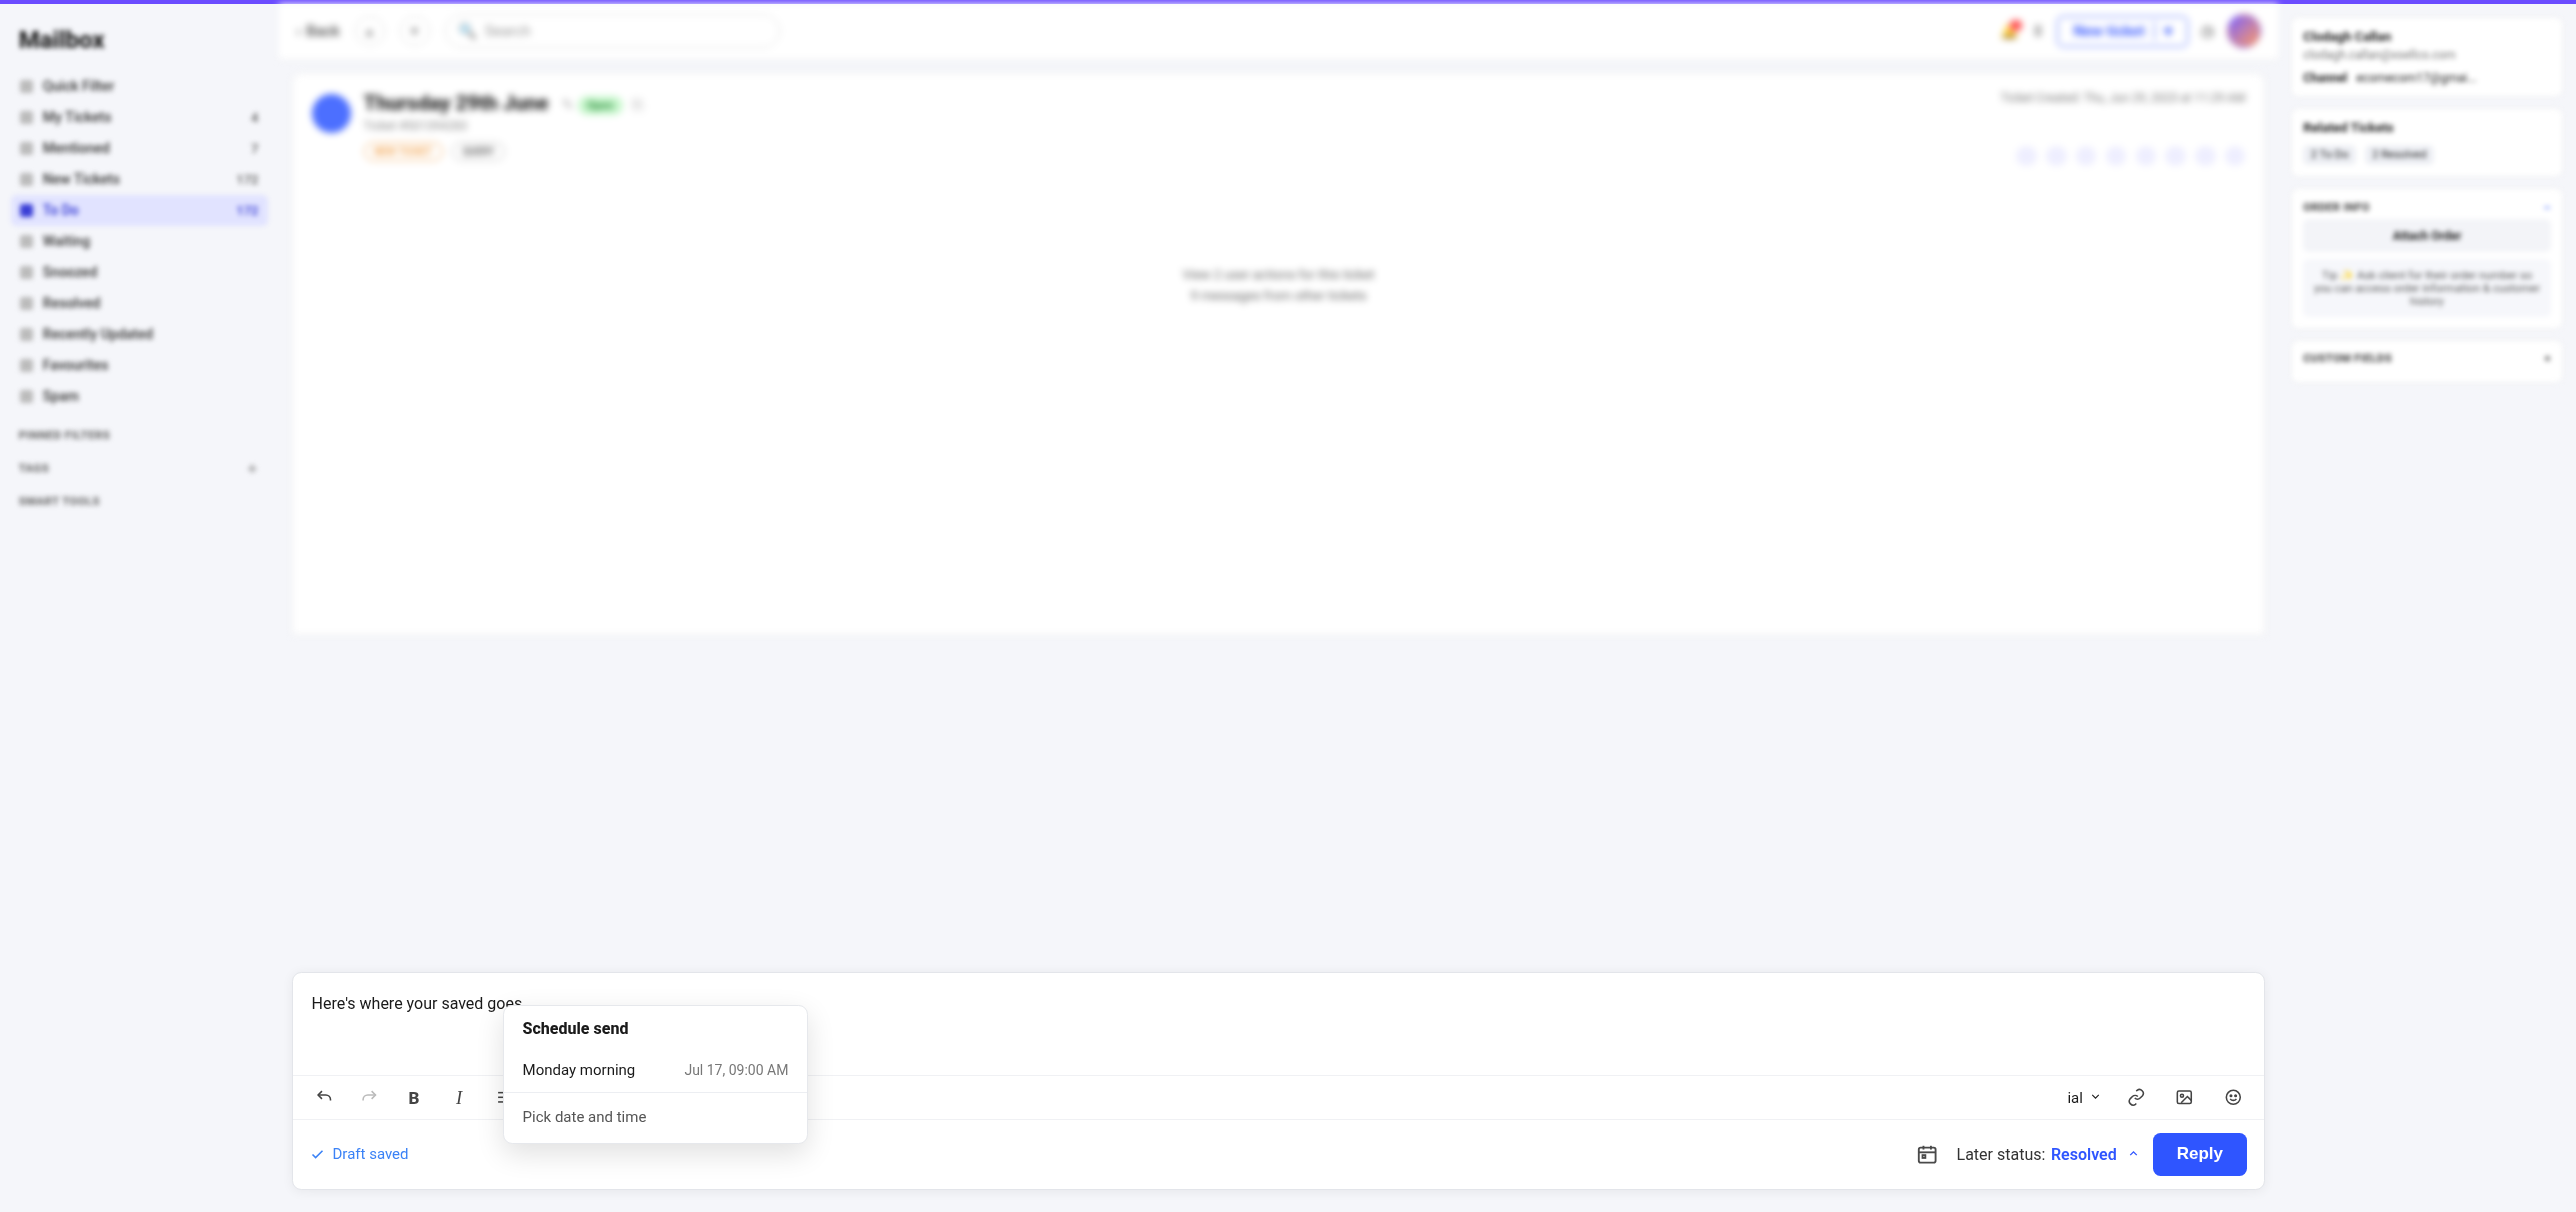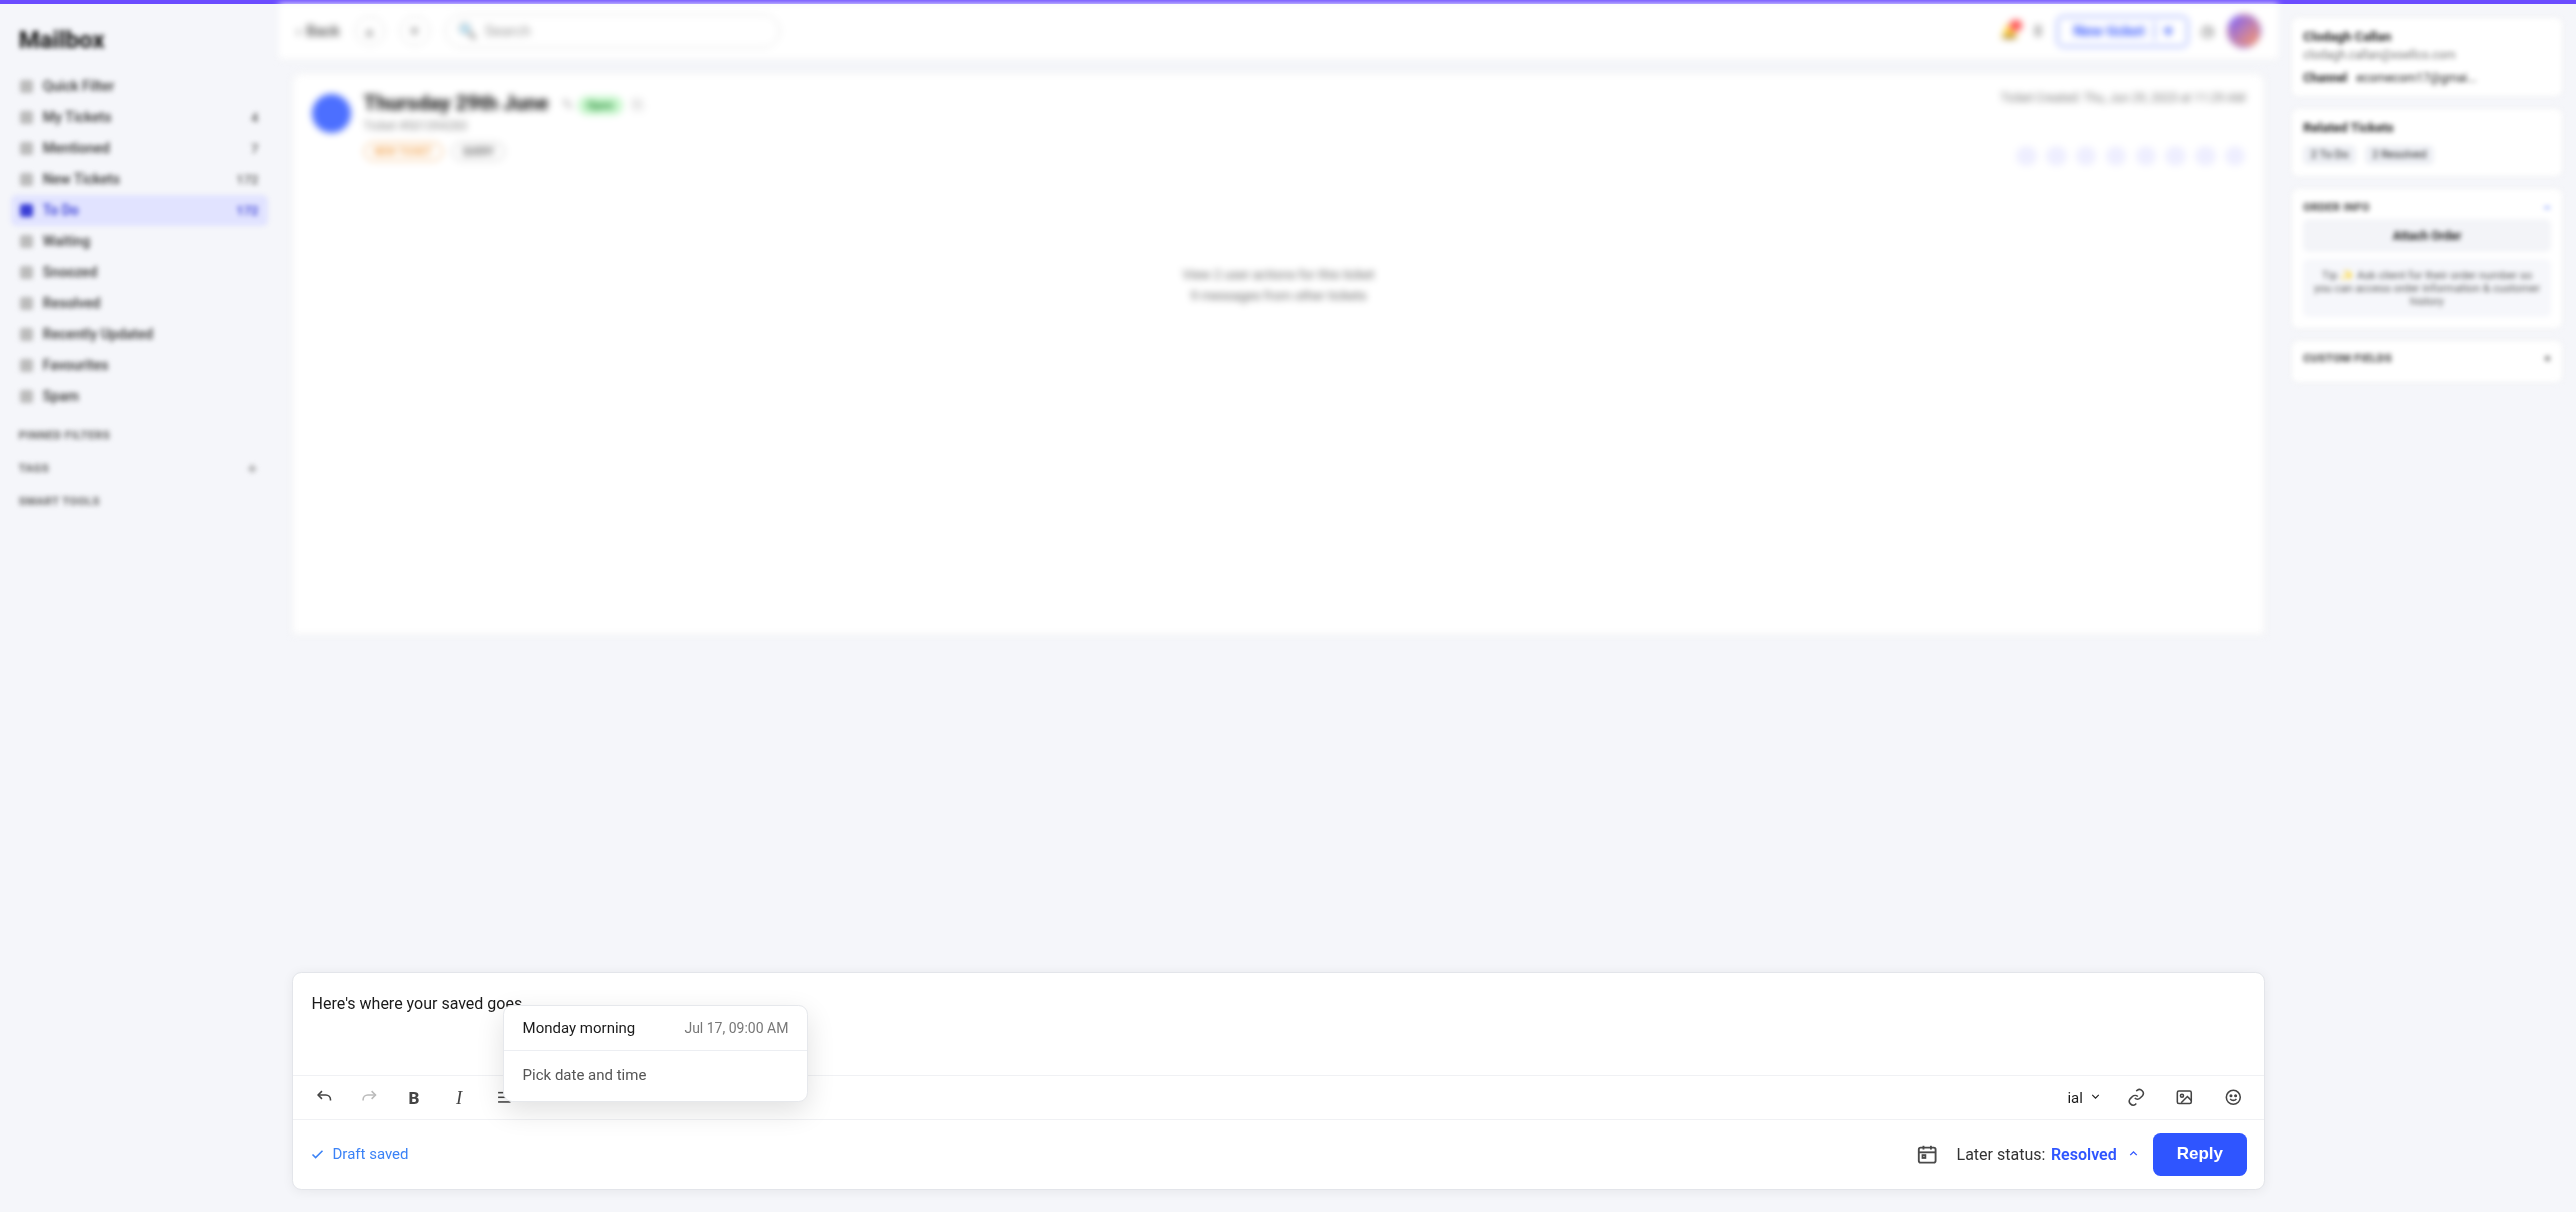--- a/index.html
+++ b/index.html
@@ -318,20 +318,21 @@
       </div>
     </div>
 
     <div class="composer">
 
       <div class="editor">
         <span>Here's where your saved goes</span>
 
         
         <div class="popover">
+          <div class="pop-head">Schedule send</div>
           <div class="pop-item">
             <span>Monday morning</span>
             <span class="time">Jul 17, 09:00 AM</span>
           </div>
           <div class="pop-sep"></div>
           <div class="pop-pick">Pick date and time</div>
         </div>
       </div>
 
       <div class="toolbar">

